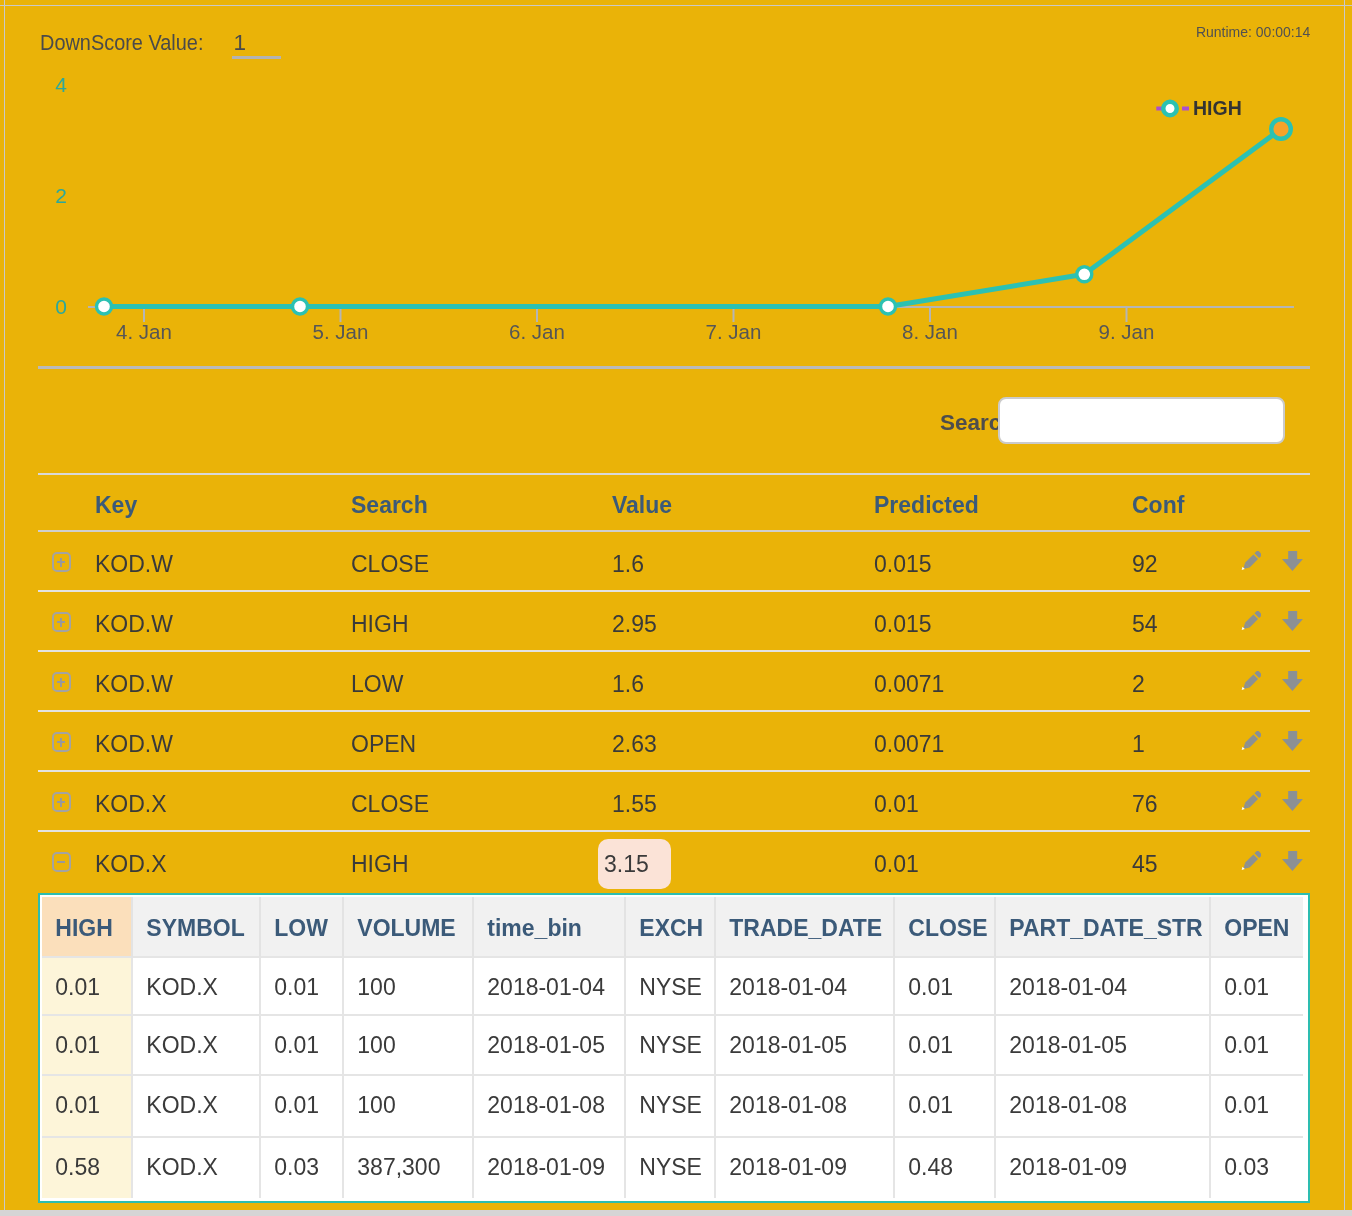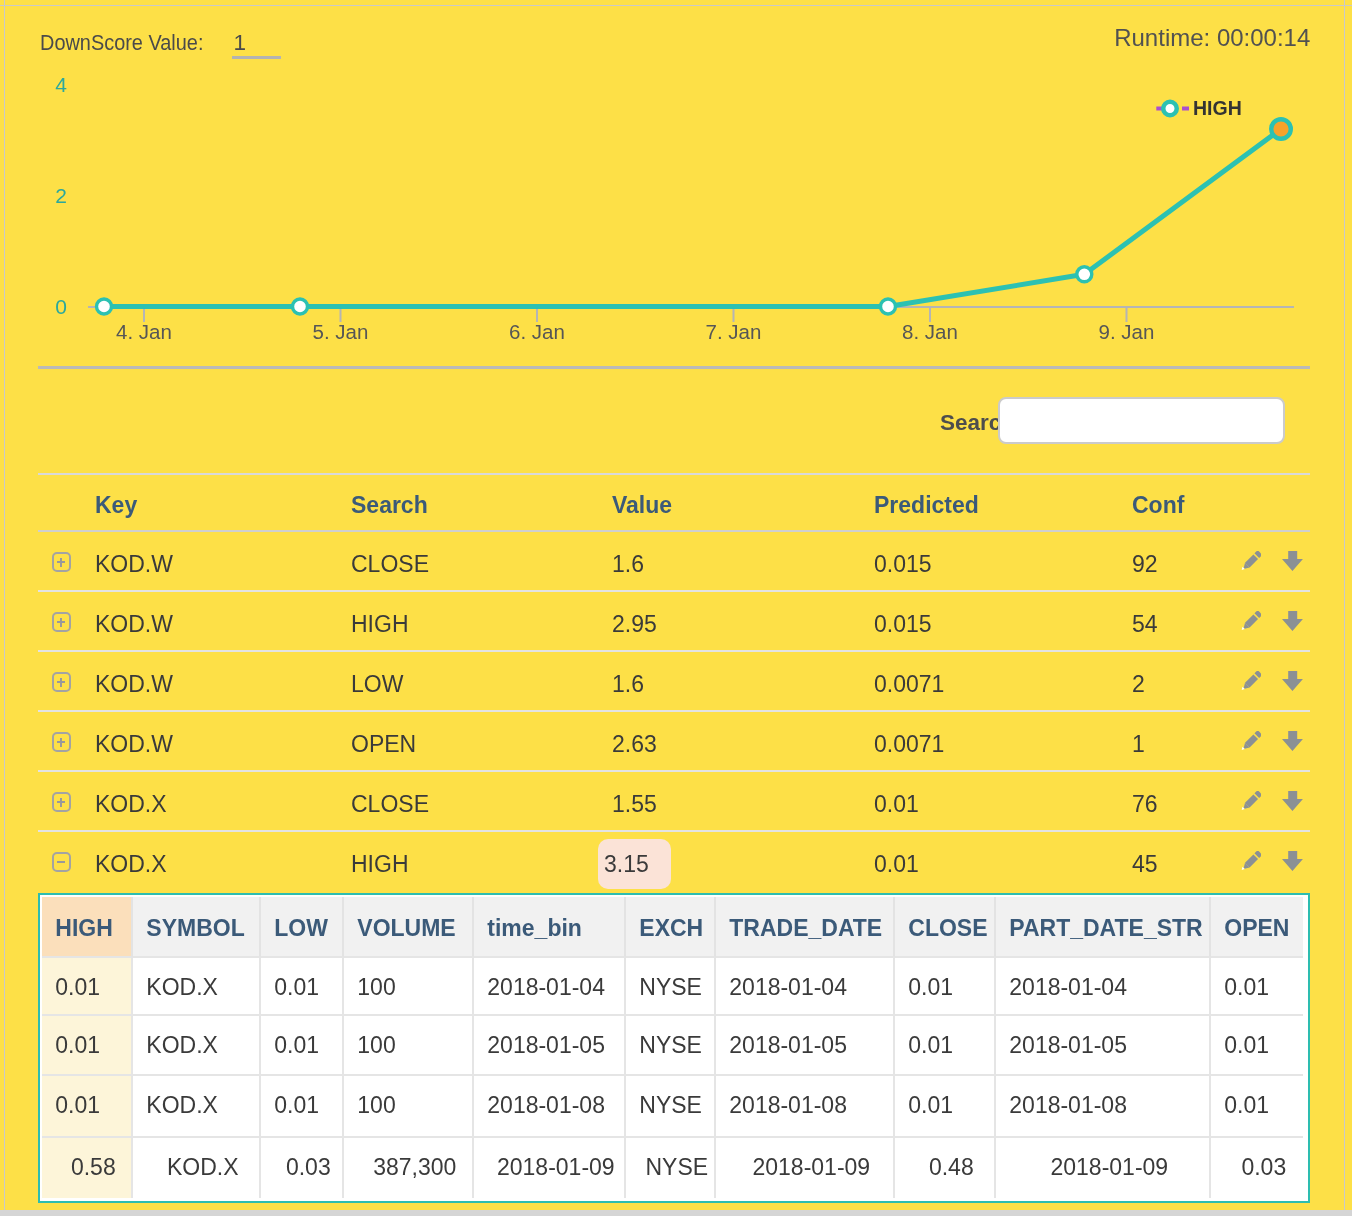--- a/index.html
+++ b/index.html
@@ -1,31 +1,31 @@
 <!DOCTYPE html>
 <html><head>
 <meta charset="utf-8">
 <style>
   * { margin:0; padding:0; box-sizing:border-box; }
   html,body { width:1352px; height:1216px; background:#ffffff; overflow:hidden;
     font-family:"Liberation Sans", sans-serif; }
   .abs { position:absolute; }
-  #canvas { position:relative; width:1352px; height:1216px; background:#fde047; }
+  #canvas { position:relative; width:1352px; height:1216px; background:#eab308; }
 
   
   #bl { left:3.5px; top:0; width:1.5px; height:1210px; background:#c9c9c9; }
   #br { left:1343.5px; top:0; width:1.5px; height:1210px; background:#c9c9c9; }
   #bt { left:0; top:4.5px; width:1352px; height:1.5px; background:#c9c9c9; }
   #bbot { left:0; top:1210px; width:1352px; height:6px; background:#d5d5d5; }
 
   
   #dsv { left:40px; top:29.5px; font-size:22.5px; color:#4a4a4a; transform:scaleX(0.885); transform-origin:0 0; }
   #dsv1 { left:233.5px; top:29.5px; font-size:22.5px; color:#4a4a4a; }
   #dsvline { left:231.5px; top:56px; width:49px; height:3px; background:#b3b3b3; }
-  #runtime { right:41.7px; top:23.5px; font-size:24px; color:#515151; }
+  #runtime { right:41.7px; top:23.5px; font-size:14px; color:#515151; }
 
   
   #divider { left:38px; top:366px; width:1272px; height:3px; background:#bababa; }
 
   
   #searchlbl { left:900px; top:410px; font-size:22.5px; font-weight:bold; color:#4d4d4d;margin-left:40px; }
   #searchbox { left:998px; top:397px; width:287px; height:47px; border:2px solid #cbcbcb; border-radius:8px; background:#fff; }
 
   
   #maintable { left:38px; top:473px; width:1272px; border-collapse:separate; border-spacing:0; table-layout:fixed;
@@ -49,21 +49,21 @@
   
   #childwrap { left:38px; top:892.9px; width:1271.5px; height:310.2px; border:2.6px solid #2dbdb0; padding:2.3px; background:#fff; overflow:hidden; }
   #childtable { width:1261px; border-collapse:separate; border-spacing:0; table-layout:fixed; font-size:23px; color:#3a3a3a; }
   #childtable th, #childtable td { box-sizing:border-box; vertical-align:top; line-height:26.4px; }
   #childtable th { background:#f1f1f1; font-weight:bold; color:#3b5a79; text-align:left;
     border-right:2px solid #e3e3e3; border-bottom:2px solid #e5e5e5; height:60.5px; padding:17.5px 0 0 13px; }
   #childtable td { border-right:2px solid #e5e5e5; border-bottom:2px solid #e5e5e5; height:58px;
     padding:16px 0 0 13px; }
   #childtable tr.r2 td { height:60.5px; }
   #childtable tr.r3 td { height:62px; }
-  #childtable tr.r4 td { height:59.5px;text-align:center; }
+  #childtable tr.r4 td { height:59.5px; }
   #childtable th:last-child, #childtable td:last-child { border-right:none; }
   #childtable tr:last-child td { border-bottom:none; }
   #childtable th.hi { background:#fbdfbb; }
   #childtable td.hi { background:#fdf5d9; }
 </style>
 </head>
 <body>
 <div id="canvas">
   <div class="abs" id="bl"></div>
   <div class="abs" id="br"></div>

